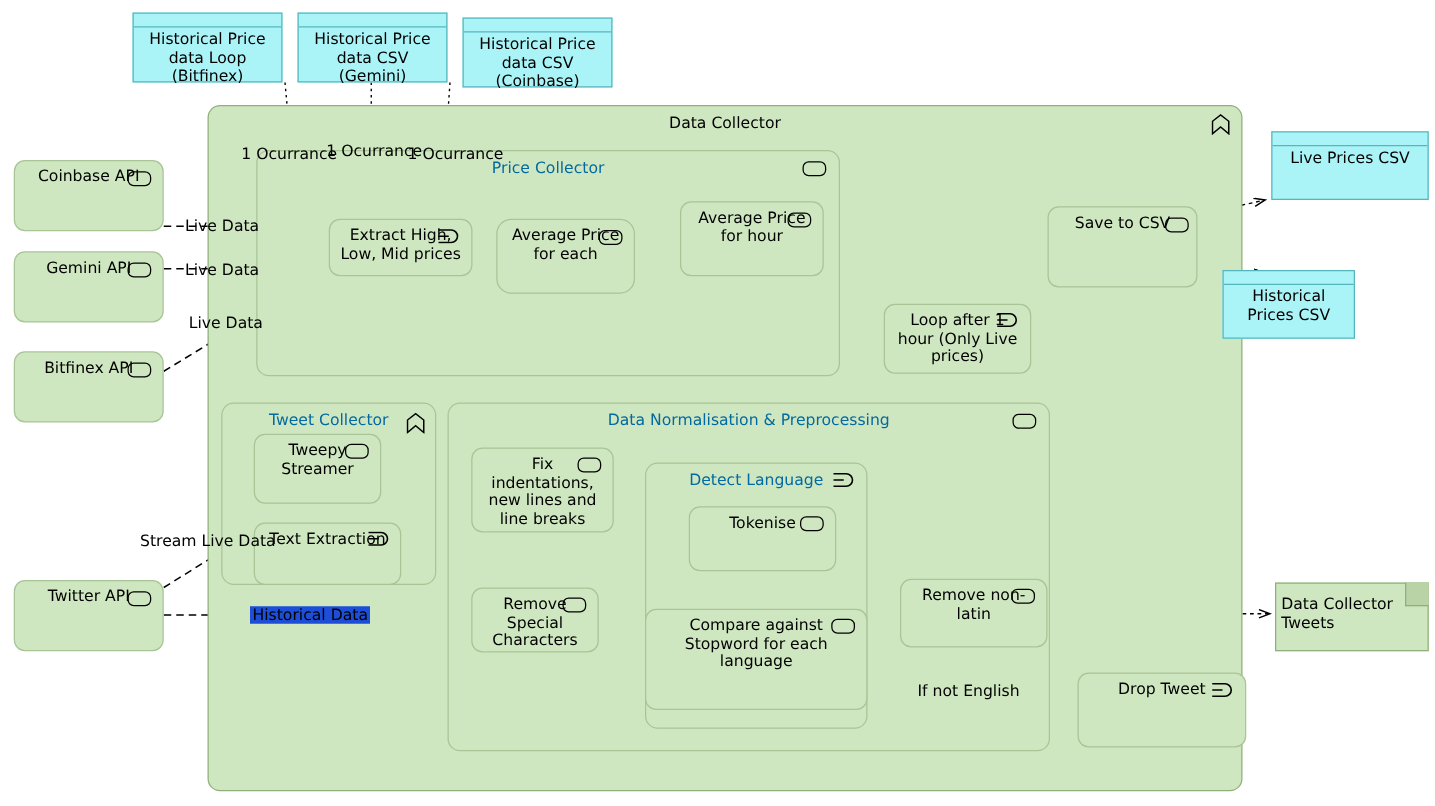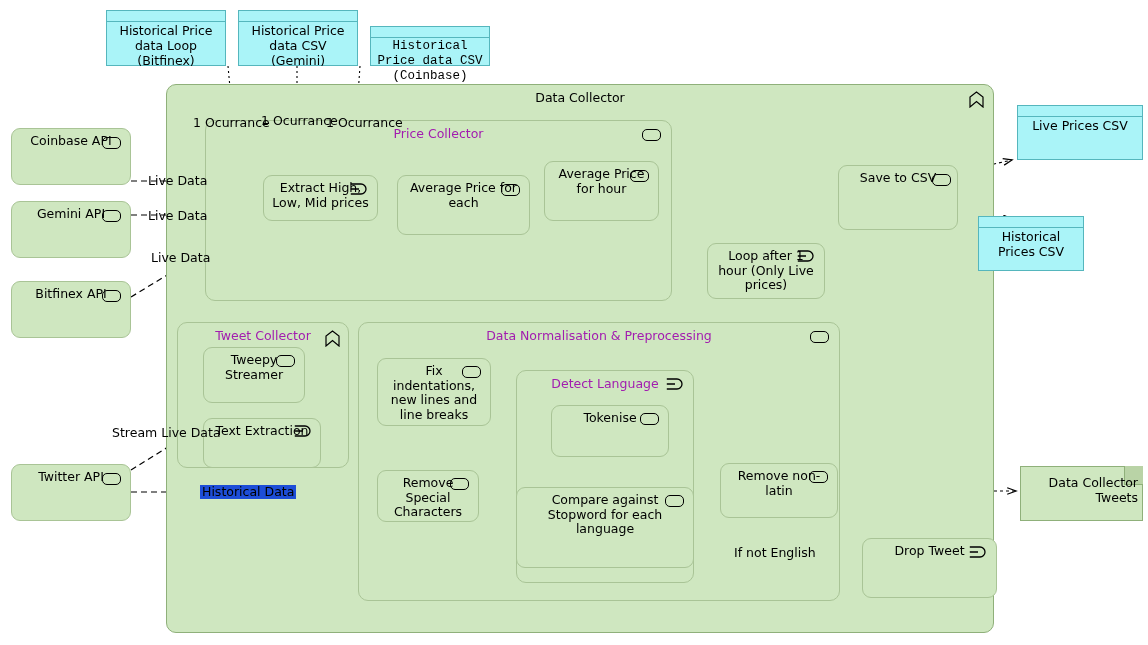--- a/index.html
+++ b/index.html
@@ -16,21 +16,21 @@
   }
   .grp > .ttl{
     position:absolute;left:0;right:0;top:6px;text-align:center;
     font-size:12.5px;line-height:14px;color:#000;
   }
   .subgrp{                      
     background:#cfe7c0;border:1px solid #a9c496;border-radius:10px;
   }
   .subgrp > .ttl{
     position:absolute;left:0;right:0;top:6px;text-align:center;
-    font-size:12.5px;line-height:14px;color:#a21caf;
+    font-size:12.5px;line-height:14px;color:#0369a1;
   }
 
   .proc{                        
     background:#cfe7c0;border:1px solid #a9c496;border-radius:9px;
   }
   .proc > .lbl{
     position:absolute;left:6px;right:6px;top:5px;text-align:center;
     font-size:12.5px;line-height:14.5px;
   }
 
@@ -43,21 +43,21 @@
   }
   .dataobj .lbl{
     position:absolute;left:3px;right:3px;top:12px;text-align:center;
     font-size:12.5px;line-height:15px;
   }
 
   .note{                        
     background:#cfe7c0;border:1px solid #8fb07a;
   }
   .note .lbl{
-    position:absolute;left:4px;right:4px;top:8px;text-align:right;
+    position:absolute;left:4px;right:4px;top:8px;text-align:left;
     font-size:12.5px;line-height:15px;
   }
   .note .fold{
     position:absolute;right:-1px;top:-1px;width:18px;height:18px;
     background:#b9d3a6;border-left:1px solid #8fb07a;border-bottom:1px solid #8fb07a;
   }
 
   
   .ic{position:absolute;}
   .ic-round{                    
@@ -131,21 +131,21 @@
   </svg>
 
   <div class="node dataobj" style="left:106px;top:10px;width:120px;height:56px;">
     <div class="bar"></div>
     <div class="lbl">Historical Price data Loop (Bitfinex)</div>
   </div>
   <div class="node dataobj" style="left:238px;top:10px;width:120px;height:56px;">
     <div class="bar"></div>
     <div class="lbl">Historical Price data CSV (Gemini)</div>
   </div>
-  <div class="node dataobj" style="left:370px;top:26px;width:120px;height:40px;font-family:Liberation Mono, monospace;">
+  <div class="node dataobj" style="left:370px;top:14px;width:120px;height:56px;">
     <div class="bar"></div>
     <div class="lbl">Historical Price data CSV (Coinbase)</div>
   </div>
 
   <div class="node proc" style="left:11px;top:128px;width:120px;height:57px;">
     <div class="lbl">Coinbase API</div>
     <span class="ic ic-round" style="right:9px;top:8px;"></span>
   </div>
   <div class="node proc" style="left:11px;top:281px;width:120px;height:57px;">
     <div class="lbl">Bitfinex API</div>
@@ -171,21 +171,21 @@
     <div class="ttl">Price Collector</div>
     <span class="ic ic-round" style="right:10px;top:8px;"></span>
   </div>
 
   <div class="node proc" style="left:243px;top:175px;width:115px;height:46px;margin-left:20px;">
     <div class="lbl">Extract High, Low, Mid prices</div>
     <svg class="ic ic-proc" style="right:8px;top:7px;" viewBox="0 0 19 12">
       <path d="M0.8,1 L11,1 A5,5 0 0 1 11,11 L0.8,11 M0.8,6 L9,6" fill="none" stroke="#000" stroke-width="1.3"></path>
     </svg>
   </div>
-  <div class="node proc" style="left:397px;top:175px;width:133px;height:60px;">
+  <div class="node proc" style="left:397px;top:175px;width:111px;height:60px;border-radius:12px;">
     <div class="lbl">Average Price for each</div>
     <span class="ic ic-round" style="right:9px;top:8px;"></span>
   </div>
   <div class="node proc" style="left:544px;top:161px;width:115px;height:60px;text-decoration:underline;">
     <div class="lbl">Average Price for hour</div>
     <span class="ic ic-round" style="right:9px;top:8px;"></span>
   </div>
 
   <div class="node proc" style="left:707px;top:243px;width:118px;height:56px;">
     <div class="lbl">Loop after 1 hour (Only Live prices)</div>

